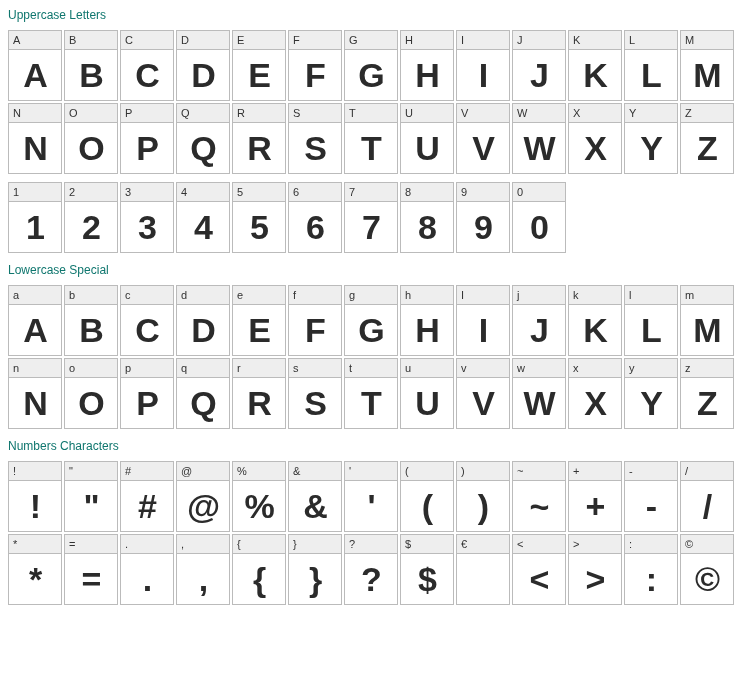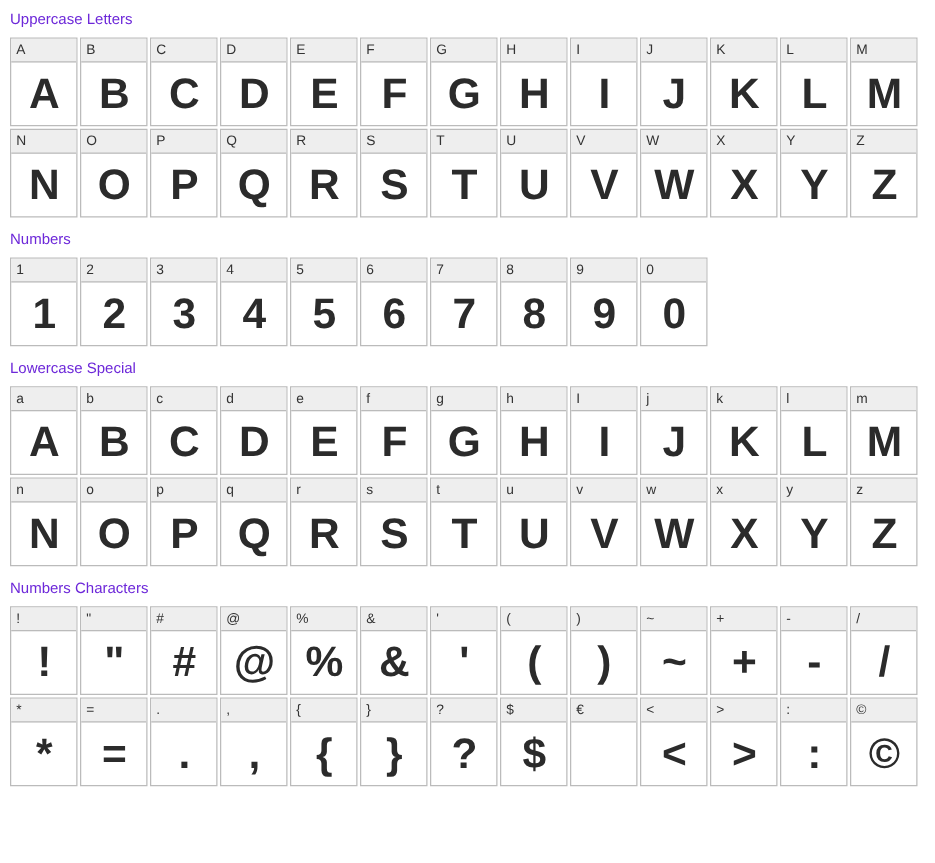--- a/index.html
+++ b/index.html
@@ -8,21 +8,21 @@
       box-sizing: border-box;
     }
     body {
       font-family: Arial, sans-serif;
       background: #fff;
       padding: 8px;
       width: 748px;
     }
     .section-title {
       font-size: 12px;
-      color: #6d28d9;
+      color: #0f766e;
       margin-bottom: 8px;
       margin-top: 10px;
     }
     .section-title:first-child {
       margin-top: 0;
     }
     .grid {
       display: flex;
       flex-wrap: wrap;
       gap: 2px;
@@ -161,21 +161,20 @@
       </div>
       <div class="cell">
         <div class="cell-header">Y</div>
         <div class="cell-glyph">Y</div>
       </div>
       <div class="cell">
         <div class="cell-header">Z</div>
         <div class="cell-glyph">Z</div>
       </div>
     </div>
-    <div class="section-title">Numbers</div>
     <div class="grid">
       <div class="cell">
         <div class="cell-header">1</div>
         <div class="cell-glyph">1</div>
       </div>
       <div class="cell">
         <div class="cell-header">2</div>
         <div class="cell-glyph">2</div>
       </div>
       <div class="cell">

